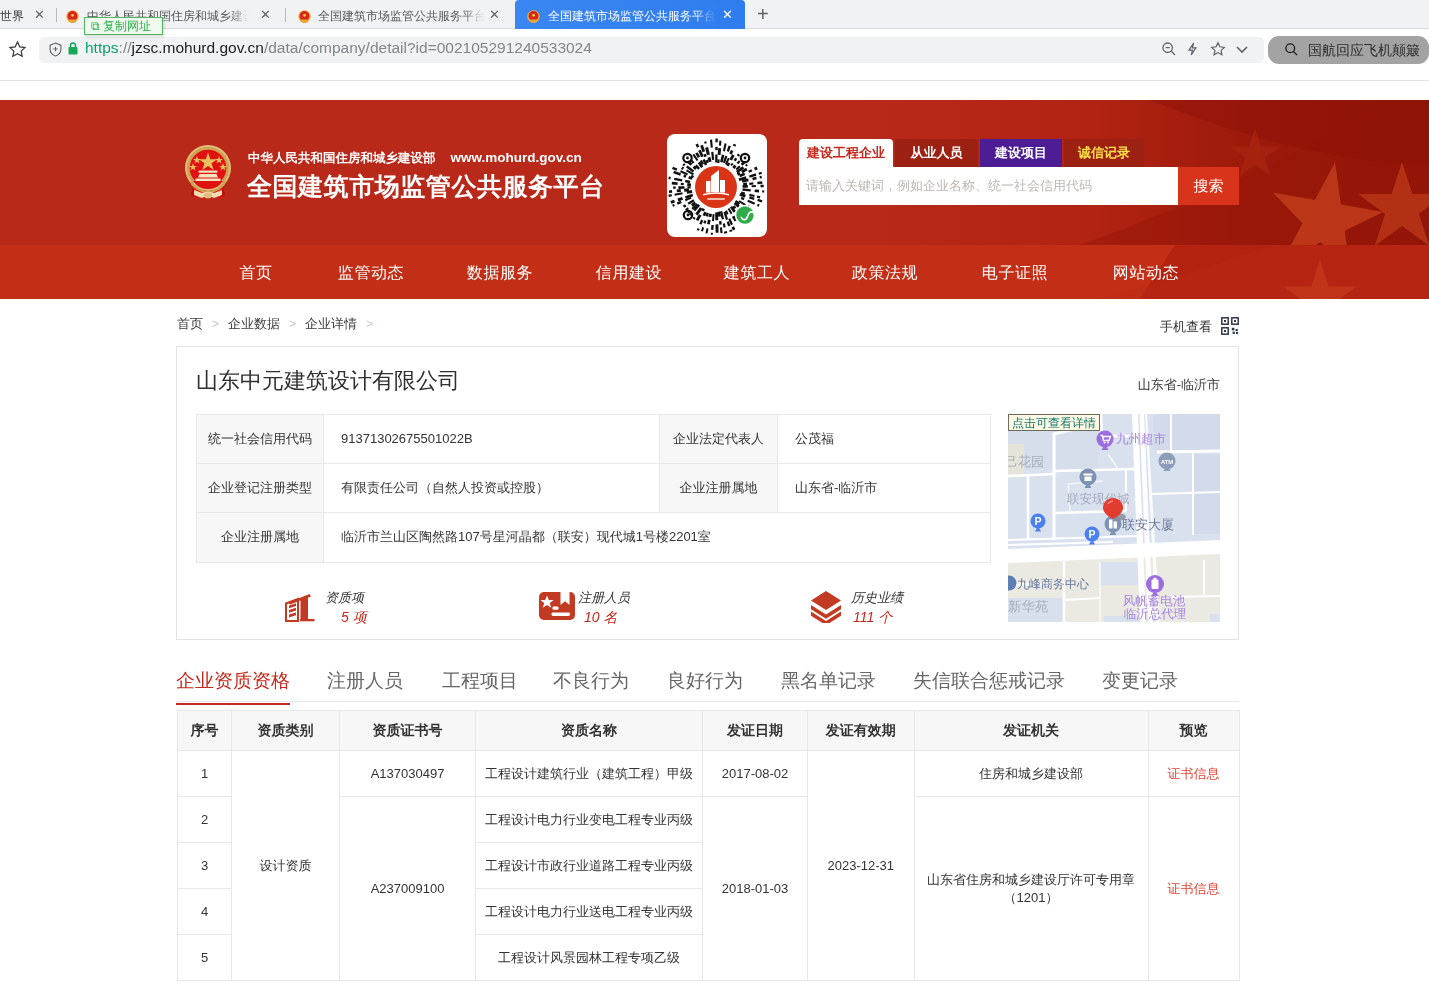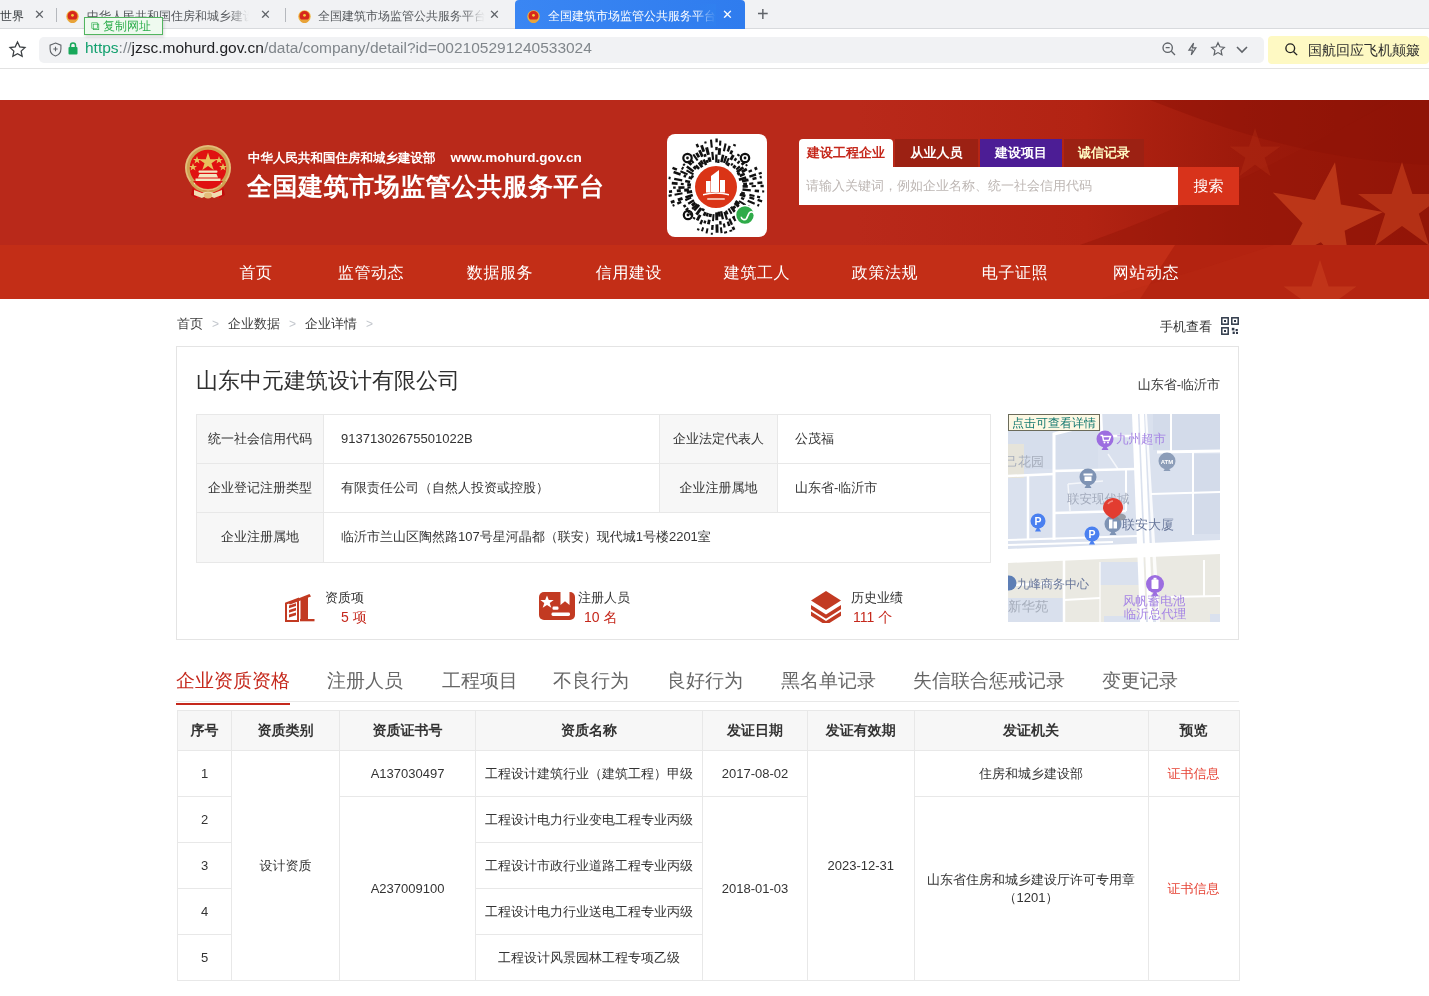--- a/index.html
+++ b/index.html
@@ -10,26 +10,26 @@
 #tabbar { position:absolute; left:0; top:0; width:1429px; height:29px;
   background:#f1f2f4; border-bottom:1px solid #d8dadd; }
 .tabtxt { position:absolute; top:8px; font-size:12px; color:#3c4043; white-space:nowrap; overflow:hidden; }
 .tabx { position:absolute; top:7px; font-size:13px; color:#5f6368; }
 .tabsep { position:absolute; top:8px; width:1px; height:14px; background:#b5b8bd; }
 #activetab { position:absolute; left:515px; top:0; width:230px; height:30px;
   background:linear-gradient(90deg,#3a86f3,#2f7cee); border-radius:4px 4px 0 0; }
 #tooltip { position:absolute; left:84px; top:17px; width:79px; height:18px;
   background:#effaef; border:1px solid #52b55f; color:#2fae4e; font-size:12px;
   line-height:16px; padding-left:6px; box-shadow:1px 2px 3px rgba(0,0,0,.15); z-index:5;}
-#addrbar { position:absolute; left:0; top:29px; width:1429px; height:40px;
+#addrbar { position:absolute; left:0; top:29px; width:1429px; height:52px;
   background:#fff; border-bottom:1px solid #e2e2e2; }
 #urlfield { position:absolute; left:39px; top:8px; width:1225px; height:26px;
   background:#f1f2f4; border-radius:5px; }
 #searchfield { position:absolute; left:1268px; top:7px; width:161px; height:28px;
-  background:#fef9c3; border-radius:4px; font-size:14px; color:#2c2c2c; line-height:28px; white-space:nowrap; overflow:hidden; }
+  background:#a3a3a3; border-radius:11px; font-size:14px; color:#2c2c2c; line-height:28px; white-space:nowrap; overflow:hidden; }
 
 #banner { position:absolute; left:0; top:100px; width:1429px; height:145px;
   background:#b9291a; overflow:hidden; }
 #nav { position:absolute; left:0; top:245px; width:1429px; height:54px;
   background:#c32e17; overflow:hidden; }
 .navitem { position:absolute; top:263px; color:#fff; font-size:16px; font-weight:500;
   letter-spacing:0.6px; transform:translateX(-50%); white-space:nowrap; z-index:3;}
 
 .stab { position:absolute; top:139px; height:28px; font-size:13px; font-weight:bold;
   text-align:center; line-height:28px; z-index:3; }
@@ -44,21 +44,21 @@
 #card { position:absolute; left:176px; top:346px; width:1063px; height:294px;
   border:1px solid #e4e4e4; background:#fff; }
 #ctitle { position:absolute; left:19px; top:19px; font-size:22px; font-weight:500; color:#2f2f2f; }
 #cregion { position:absolute; right:18px; top:29px; font-size:13px; color:#333; }
 table.info { position:absolute; left:19px; top:67px; border-collapse:collapse; }
 table.info td { border:1px solid #e8e8e8; font-size:13px; color:#333; height:48.5px; }
 table.info td.lbl { background:#f7f7f7; text-align:center; width:127px; }
 table.info td.lbl2 { width:118px; }
 table.info tr:nth-child(2) td, table.info tr:nth-child(3) td { height:49.5px; }
 table.info td.val { padding-left:17px; }
-.stat { position:absolute; top:245px; height:32px; }
+.stat { position:absolute; top:245px; height:32px;font-style:italic; }
 .stat .txt1 { font-size:13px; color:#333; }
 .stat .txt2 { font-size:14px; color:#c5281c; }
 
 #map { position:absolute; left:1008px; top:414px; width:212px; height:208px; }
 #maptip { position:absolute; left:1008px; top:414px; background:#fdf8e3;
   border:1px solid #6b6b5a; font-size:12px; color:#0f766e; padding:0 3px; height:17px; line-height:16px; z-index:4;}
 
 #tabs2 { position:absolute; left:176px; top:668px; width:1063px; font-size:19px; }
 .t2 { display:inline-block; color:#666; }
 #tabline { position:absolute; left:176px; top:701px; width:1063px; height:1px; background:#e8e8e8; }
@@ -379,21 +379,21 @@
     <rect x="40" y="64" width="18" height="2" fill="#f4b9a9" rx="1"></rect>
     <circle cx="78" cy="81" r="9.5" fill="#2fab49" stroke="#fff" stroke-width="1.6"></circle>
     <path d="M73.5 83.5 a3.6 3.6 0 0 0 6.5 2 l3 -6.5 a3.6 3.6 0 0 1 6.5 2" transform="scale(0.82) translate(17 17.5)" fill="none" stroke="#fff" stroke-width="2"></path>
   </svg>
 <div class="abs" style="left:248px;top:150px;color:#fff;font-size:12.5px;font-weight:bold;z-index:3;">中华人民共和国住房和城乡建设部<span style="margin-left:15px;font-size:13.5px;">www.mohurd.gov.cn</span></div>
 <div class="abs" style="left:247px;top:170px;color:#fff;font-size:25px;font-weight:bold;letter-spacing:0.55px;z-index:3;">全国建筑市场监管公共服务平台</div>
 
 <div class="stab" style="left:799px;width:94px;background:#fff;color:#c5281c;border-radius:4px 4px 0 0;">建设工程企业</div>
 <div class="stab" style="left:895px;width:83px;background:#9c2113;color:#fff;">从业人员</div>
 <div class="stab" style="left:980px;width:82px;background:#4c1d95;color:#fff;">建设项目</div>
-<div class="stab" style="left:1064px;width:80px;background:#9c2113;color:#fef9c3;">诚信记录</div>
+<div class="stab" style="left:1064px;width:80px;background:#9c2113;color:#fde047;">诚信记录</div>
 <div id="sinput">请输入关键词，例如企业名称、统一社会信用代码</div>
 <div id="sbtn">搜索</div>
 
 <div id="bc">首页<span class="sep">&gt;</span>企业数据<span class="sep">&gt;</span>企业详情<span class="sep">&gt;</span></div>
 <div id="mobile">手机查看</div>
 <svg class="abs" style="left:1221px;top:317px;" width="18" height="18" viewBox="0 0 18 18">
   <g fill="none" stroke="#2f3949" stroke-width="1.5">
     <rect x="0.8" y="0.8" width="6.4" height="6.4"></rect>
     <rect x="10.8" y="0.8" width="6.4" height="6.4"></rect>
     <rect x="0.8" y="10.8" width="6.4" height="6.4"></rect>

